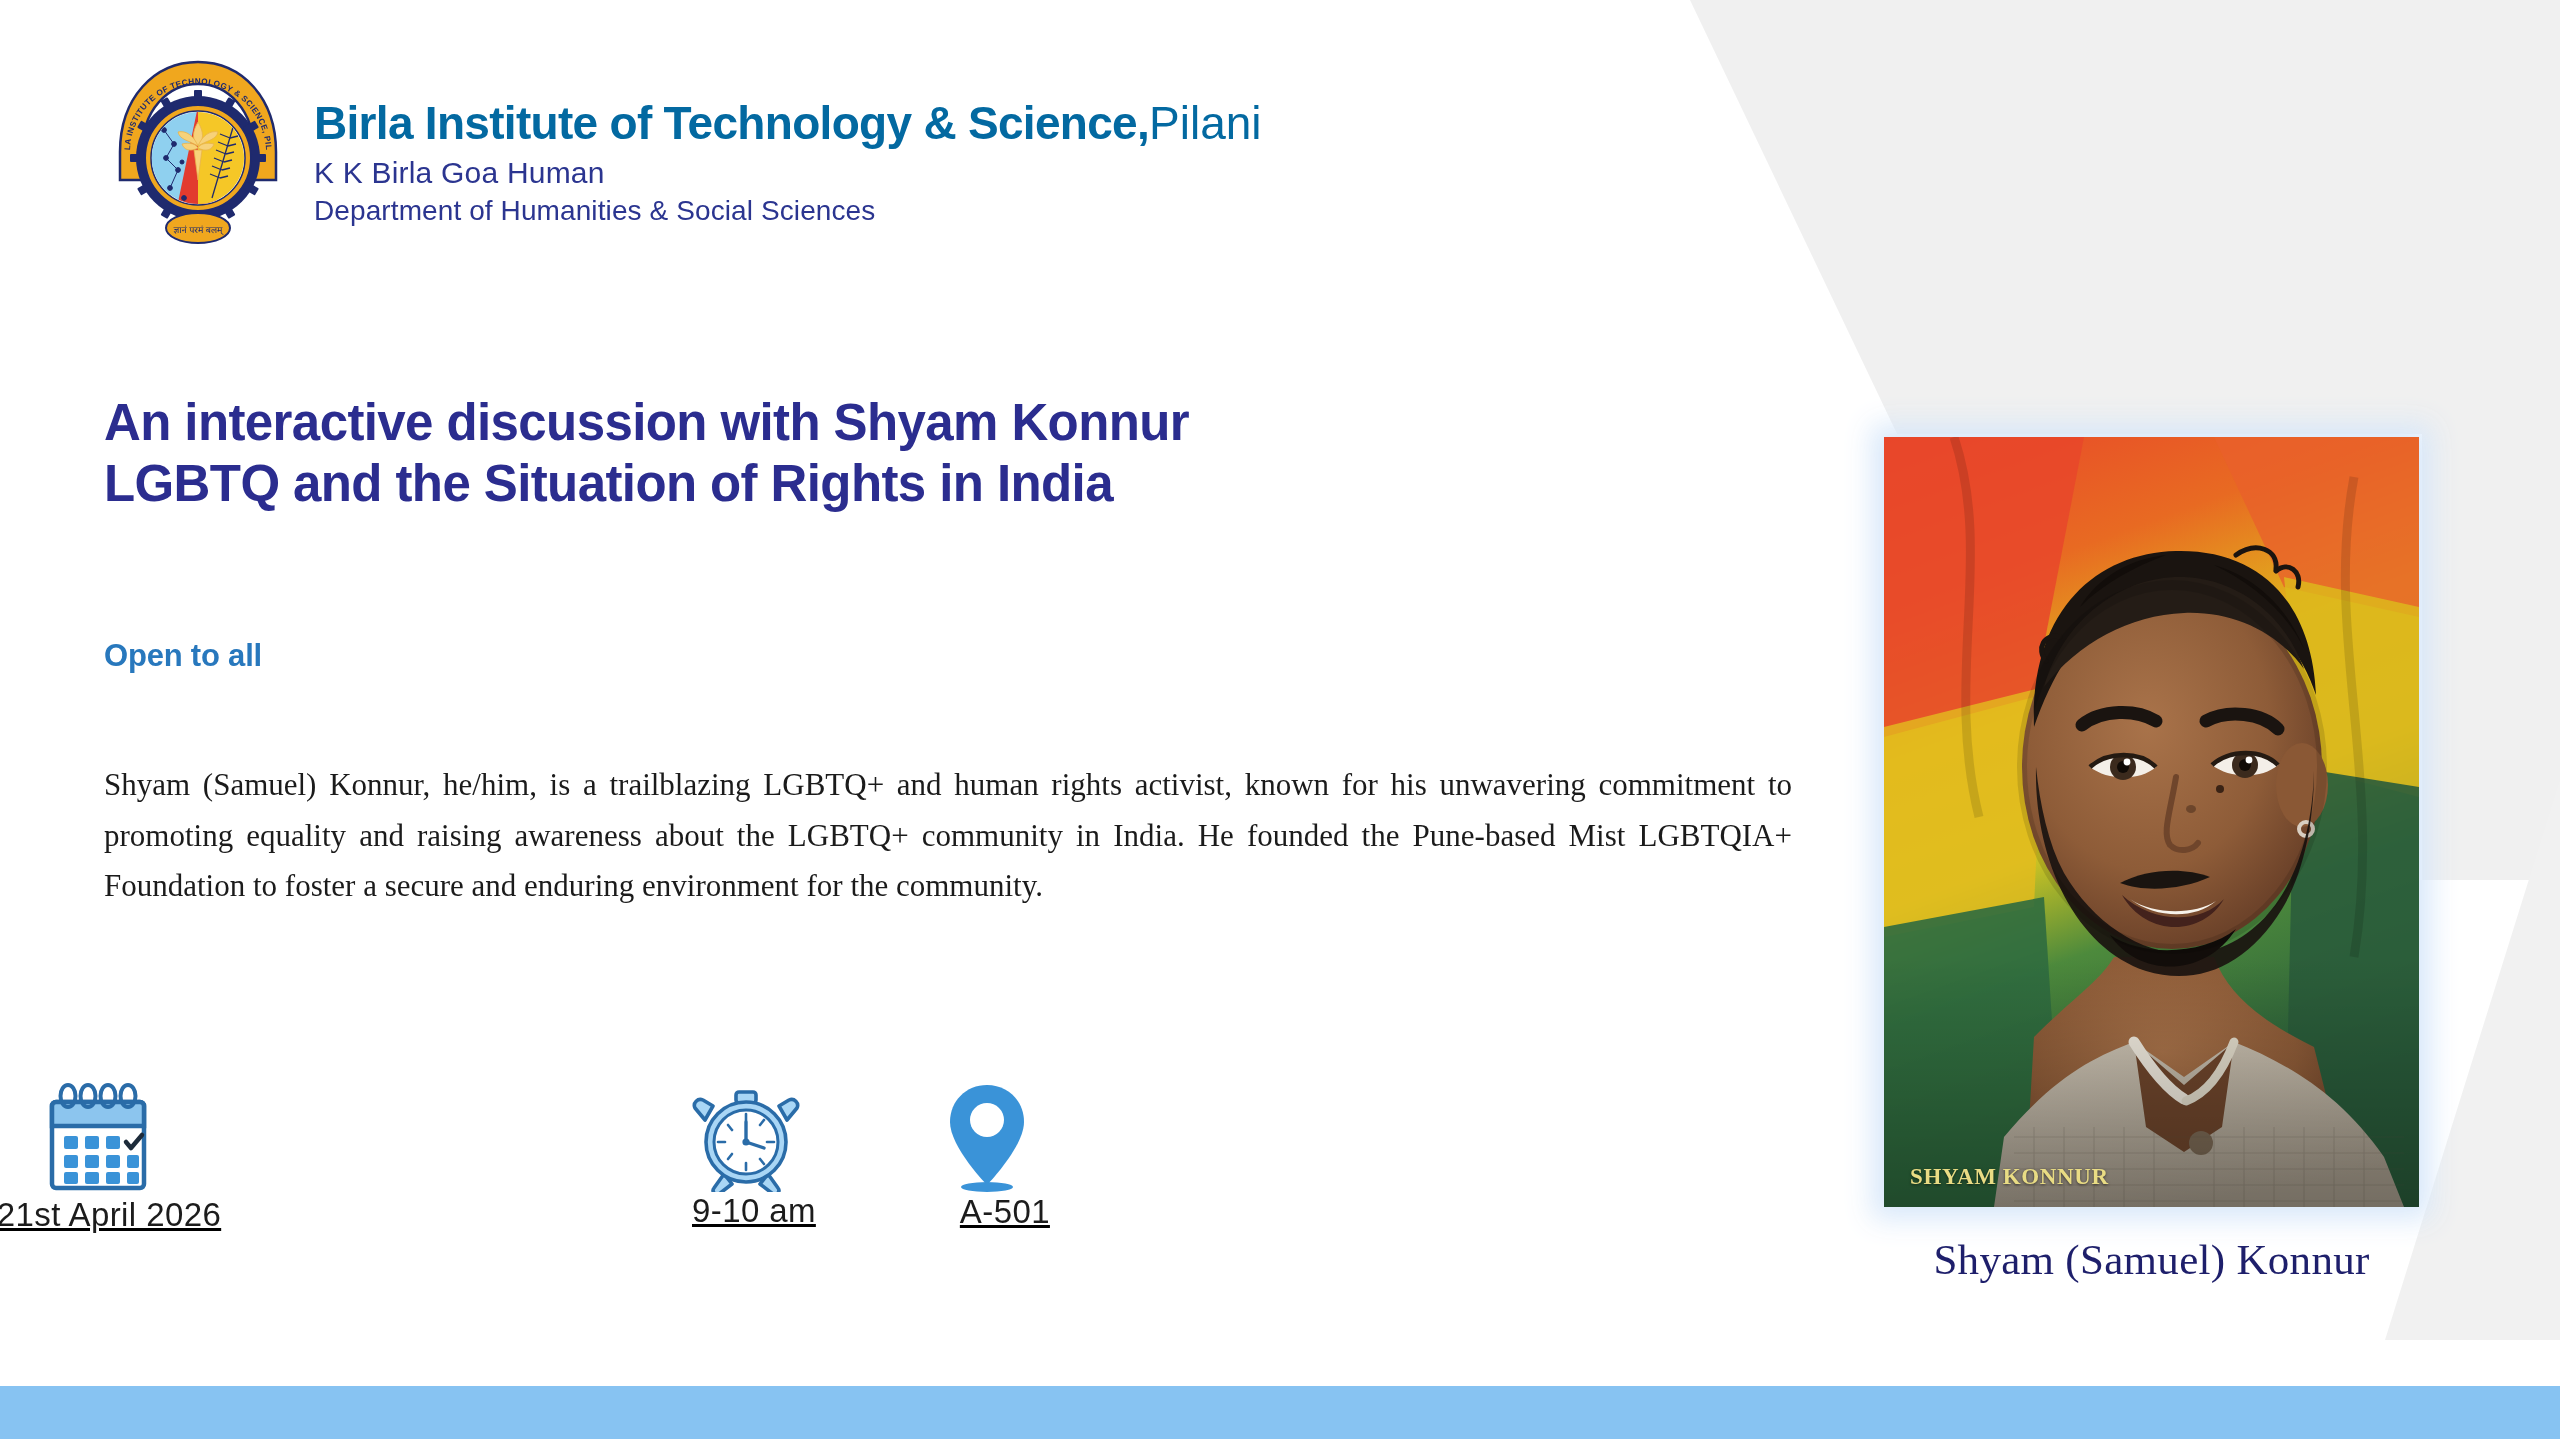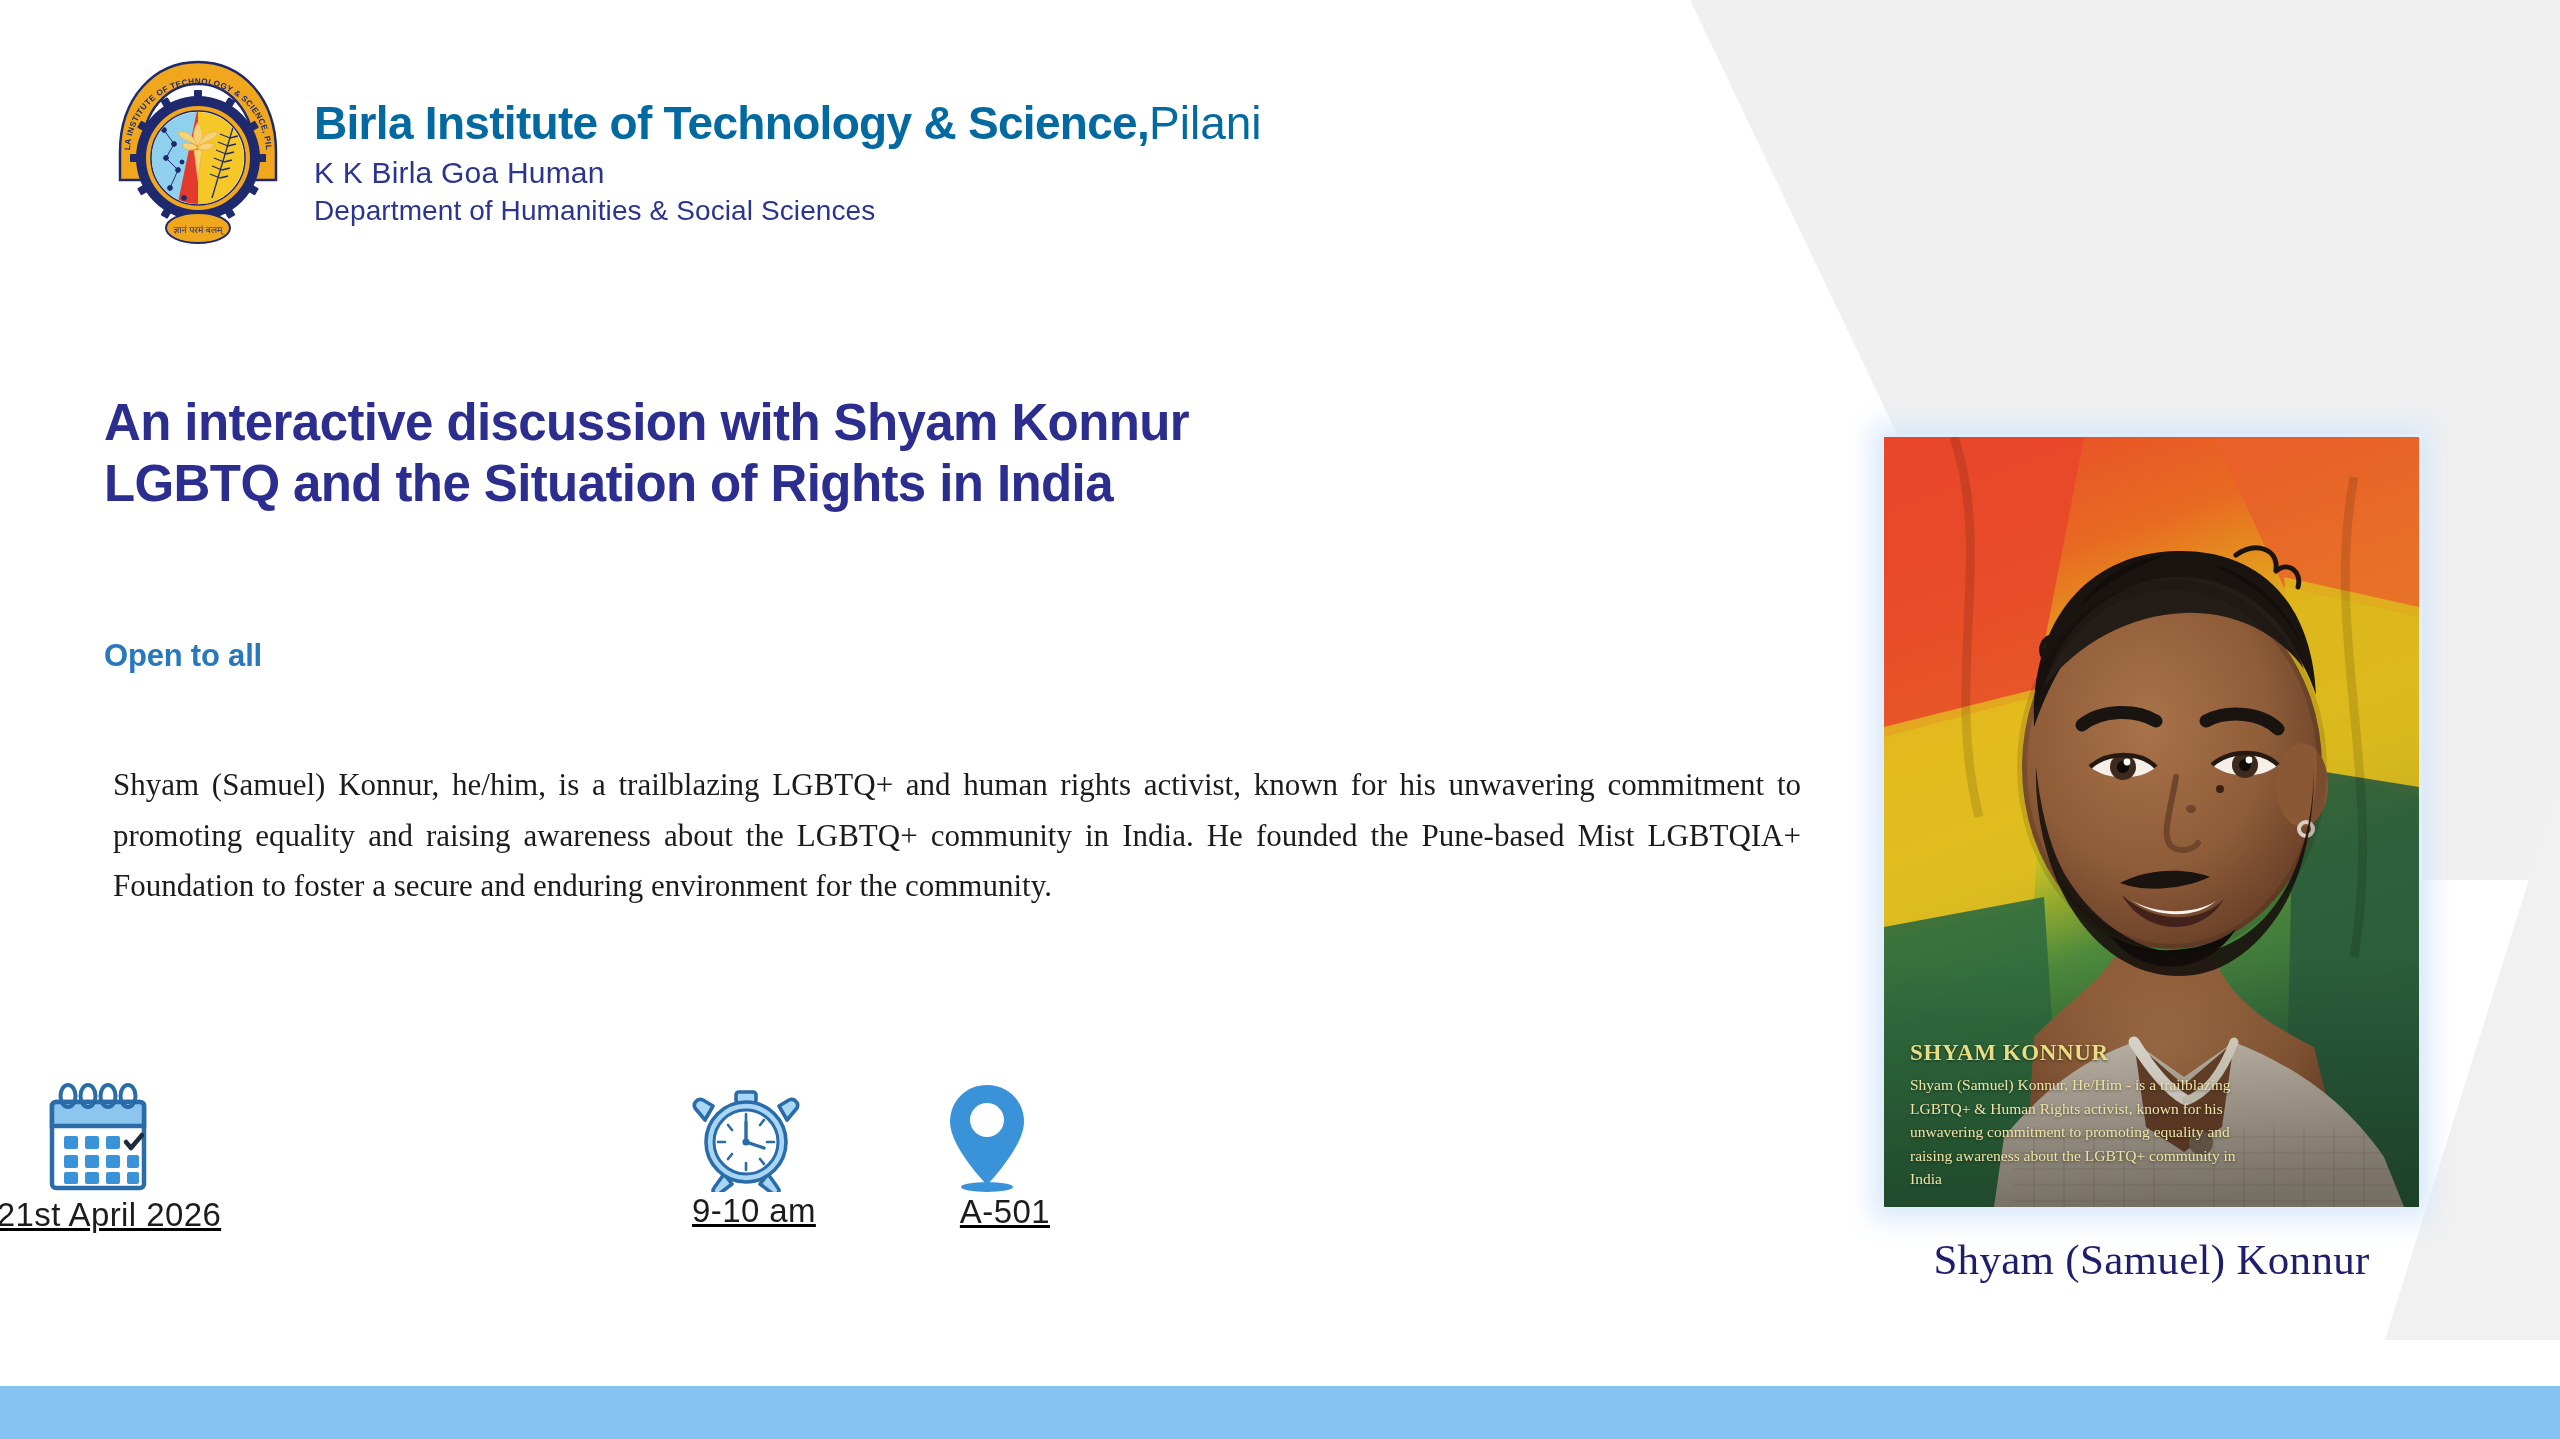--- a/index.html
+++ b/index.html
@@ -48,21 +48,21 @@
   #open-to-all {
     position:absolute; left:104px; top:638px; z-index:3;
     font-size:31px; font-weight:700; color:#2878bd; letter-spacing:-0.2px;
   }
 
   
   #bio-paragraph {
     position:absolute; left:104px; top:760px; width:1688px; z-index:3;
     font-family:"Liberation Serif", serif;
     font-size:31px; line-height:1.63; color:#1b1b1b;
-    text-align:justify; text-justify:inter-word;margin-left:9px;
+    text-align:justify; text-justify:inter-word;
   }
 
   
   #details-row {
     position:absolute; left:98px; top:1078px; z-index:3;
     display:flex; align-items:center;text-decoration:underline;
   }
   .detail-item { display:flex; align-items:center;flex-direction:column; }
   .detail-item .detail-icon { flex:0 0 auto; display:block; }
   .detail-item .detail-label {
@@ -428,18 +428,17 @@
         <circle cx="336" cy="352" r="4" fill="#3a2315"></circle>
 
         <ellipse cx="288" cy="330" rx="150" ry="182" fill="none" stroke="rgba(0,0,0,0.12)" stroke-width="10"></ellipse>
 
         <rect x="0" y="520" width="535" height="250" fill="url(#overlayFade)"></rect>
       </g>
     </svg>
 
     <div id="photo-overlay">
       <div id="overlay-name">SHYAM KONNUR</div>
-      <div id="overlay-bio">Shyam (Samuel) Konnur, He/Him - is a trailblazing LGBTQ+ &amp; Human Rights activist, known for his unwavering commitment to promoting equality and raising awareness about the LGBTQ+ community in India</div>
     </div>
   </div>
 
   <div id="speaker-caption">Shyam (Samuel) Konnur</div>
 </div>
 
 </body></html>

